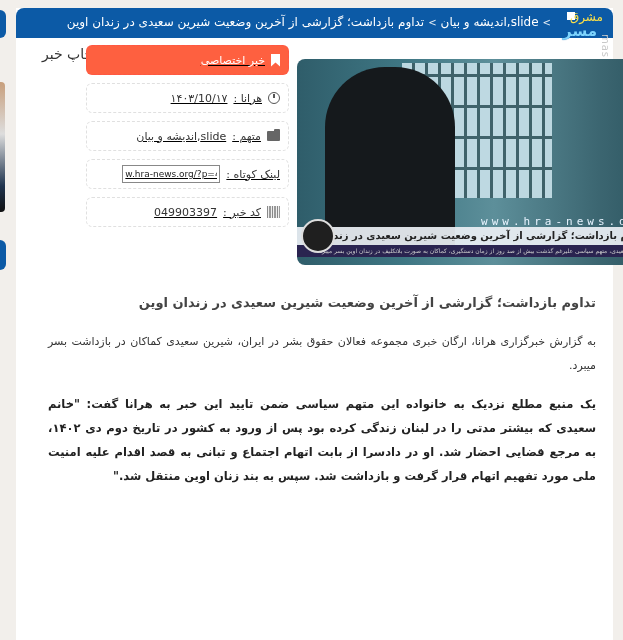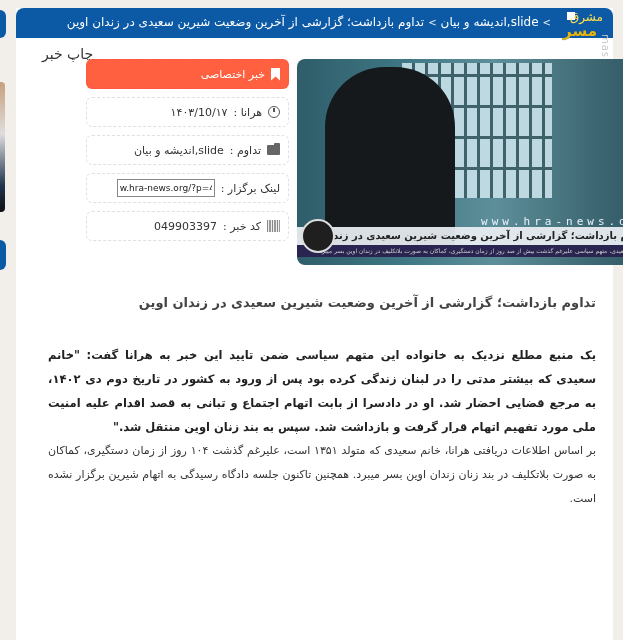--- a/index.html
+++ b/index.html
@@ -22,21 +22,21 @@
     .header {
       position:absolute; left:0; top:0; width:597px; height:30px;
       background:#0c5aa6; border-radius:8px 8px 0 0;
       direction:rtl; color:#fff;
     }
     .logo {
       position:absolute; right:10px; top:2px; width:42px; height:32px;
     }
     .logo .flag { position:absolute; right:28px; top:2px; width:8px; height:8px; background:#fff; }
     .logo .txt1 { position:absolute; right:0; top:0; font-size:12px; font-weight:normal; color:#fde047; }
-    .logo .txt2 { position:absolute; right:6px; top:12px; font-size:15px; font-weight:bold; color:#eab308; text-shadow:0 0 1px #0c5aa6; }
+    .logo .txt2 { position:absolute; right:6px; top:12px; font-size:15px; font-weight:bold; color:#7dd3fc; text-shadow:0 0 1px #0c5aa6; }
     .breadcrumb {
       position:absolute; right:62px; top:7px; font-size:12px; white-space:nowrap;
       display:flex; gap:4px; align-items:center;
     }
     .breadcrumb .sep { font-size:10px; opacity:.9; }
     .watermark {
       position:absolute; right:2px; top:26px;
       writing-mode:vertical-rl; font-size:10px; color:#c9c9c9; letter-spacing:1px;
     }
     .print {
@@ -70,21 +70,21 @@
     }
     .featured-image .sub-bar {
       position:absolute; left:0; right:0; top:186px; height:12px; background:#2a2450;
       direction:rtl; font-size:6px; color:#ccc; padding-right:8px; line-height:12px; white-space:nowrap; overflow:hidden;
     }
     .featured-image .org-logo {
       position:absolute; left:4px; top:160px; width:30px; height:30px; border-radius:50%;
       background:#1f1f1f; border:2px solid #ddd;
     }
 
-    .meta { position:absolute; left:70px; top:51px; width:203px; direction:rtl; }
+    .meta { position:absolute; left:70px; top:37px; width:203px; direction:rtl;text-decoration:underline; }
     .meta-row {
       height:28px; margin-bottom:8px; border:1px dashed #e0e0e0; border-radius:6px;
       display:flex; align-items:center; padding:0 8px; font-size:11px; color:#333; gap:6px;
       background:#fff;
     }
     .meta-row.exclusive { background:#fe6040; border-color:#f54; color:#fff; }
     .meta-row input {
       width:92px; height:16px; font-size:9px; border:1px solid #888; padding:0 2px;
       direction:ltr; font-family:"DejaVu Sans", sans-serif; color:#222;
     }
@@ -144,33 +144,33 @@
       <span class="icon-bookmark"></span>
       <span>خبر اختصاصی</span>
     </div>
     <div class="meta-row">
       <span class="icon-clock"></span>
       <span>هرانا :</span>
       <span>۱۴۰۳/10/۱۷</span>
     </div>
     <div class="meta-row">
       <span class="icon-folder"></span>
-      <span>تداوم :</span>
+      <span>متهم :</span>
       <a>slide,اندیشه و بیان</a>
     </div>
     <div class="meta-row">
-      <span>لینک برگزار :</span>
+      <span>لینک کوتاه :</span>
       <input type="text" value="w.hra-news.org/?p=458892" style="">
     </div>
     <div class="meta-row">
       <span class="icon-barcode"></span>
       <span>کد خبر :</span>
       <span>049903397</span>
     </div>
   </div>
 
   <h1 class="article-title">تداوم بازداشت؛ گزارشی از آخرین وضعیت شیرین سعیدی در زندان اوین</h1>
 
   <div class="article-body">
+    <p>به گزارش خبرگزاری هرانا، ارگان خبری مجموعه فعالان حقوق بشر در ایران، شیرین سعیدی کماکان در بازداشت بسر میبرد.</p>
     <p class="bold">یک منبع مطلع نزدیک به خانواده این متهم سیاسی ضمن تایید این خبر به هرانا گفت: "خانم سعیدی که بیشتر مدتی را در لبنان زندگی کرده بود پس از ورود به کشور در تاریخ دوم دی ۱۴۰۲، به مرجع قضایی احضار شد. او در دادسرا از بابت اتهام اجتماع و تبانی به قصد اقدام علیه امنیت ملی مورد تفهیم اتهام قرار گرفت و بازداشت شد. سپس به بند زنان اوین منتقل شد."</p>
-    <p>بر اساس اطلاعات دریافتی هرانا، خانم سعیدی که متولد ۱۳۵۱ است، علیرغم گذشت ۱۰۴ روز از زمان دستگیری، کماکان به صورت بلاتکلیف در بند زنان زندان اوین بسر میبرد. همچنین تاکنون جلسه دادگاه رسیدگی به اتهام شیرین برگزار نشده است.</p>
   </div>
 </div>
 
 </body></html>

